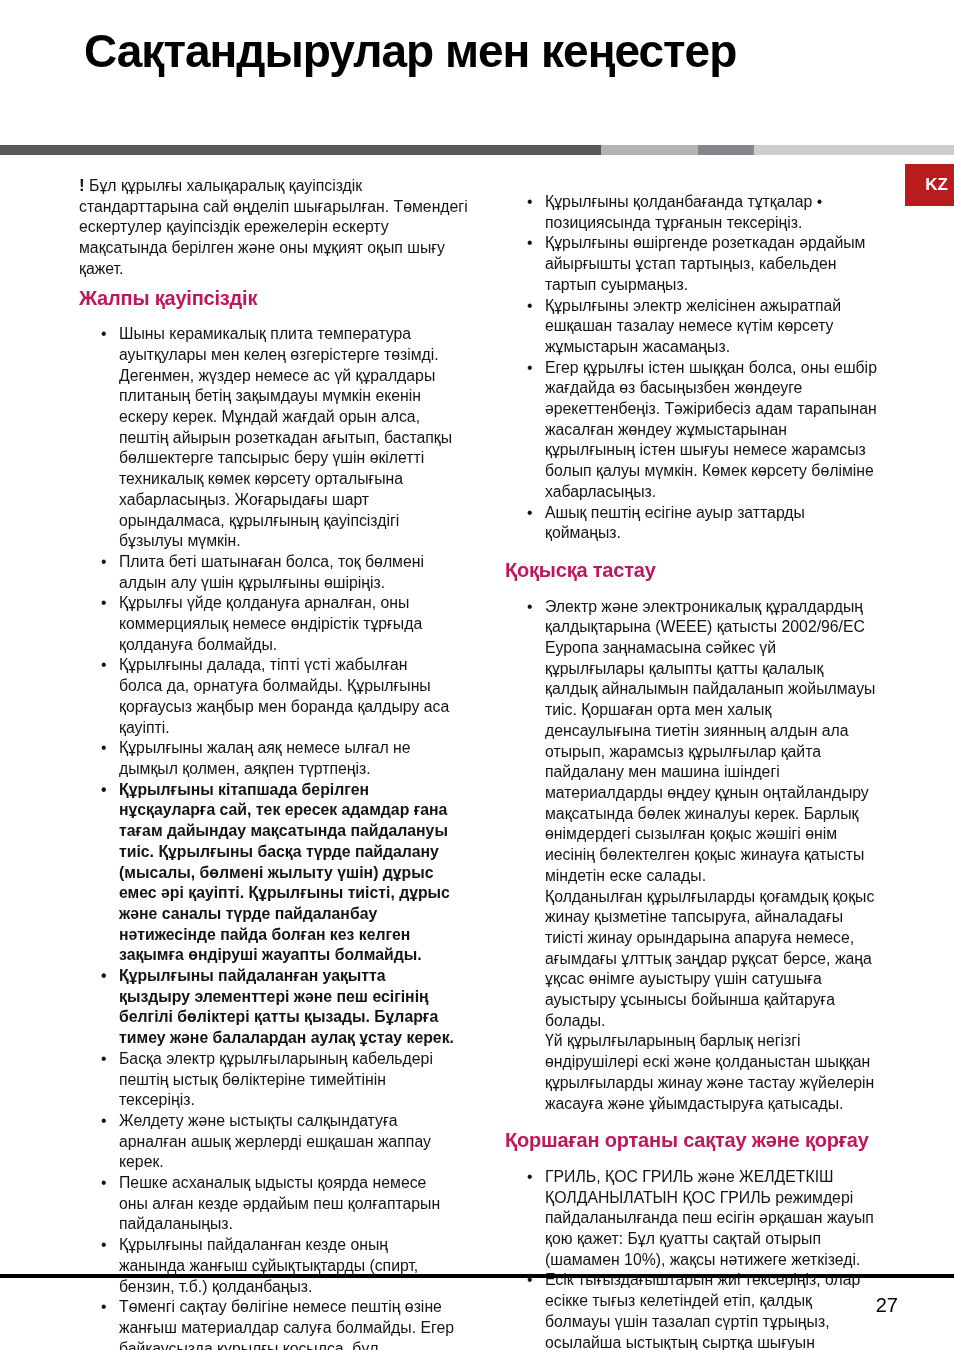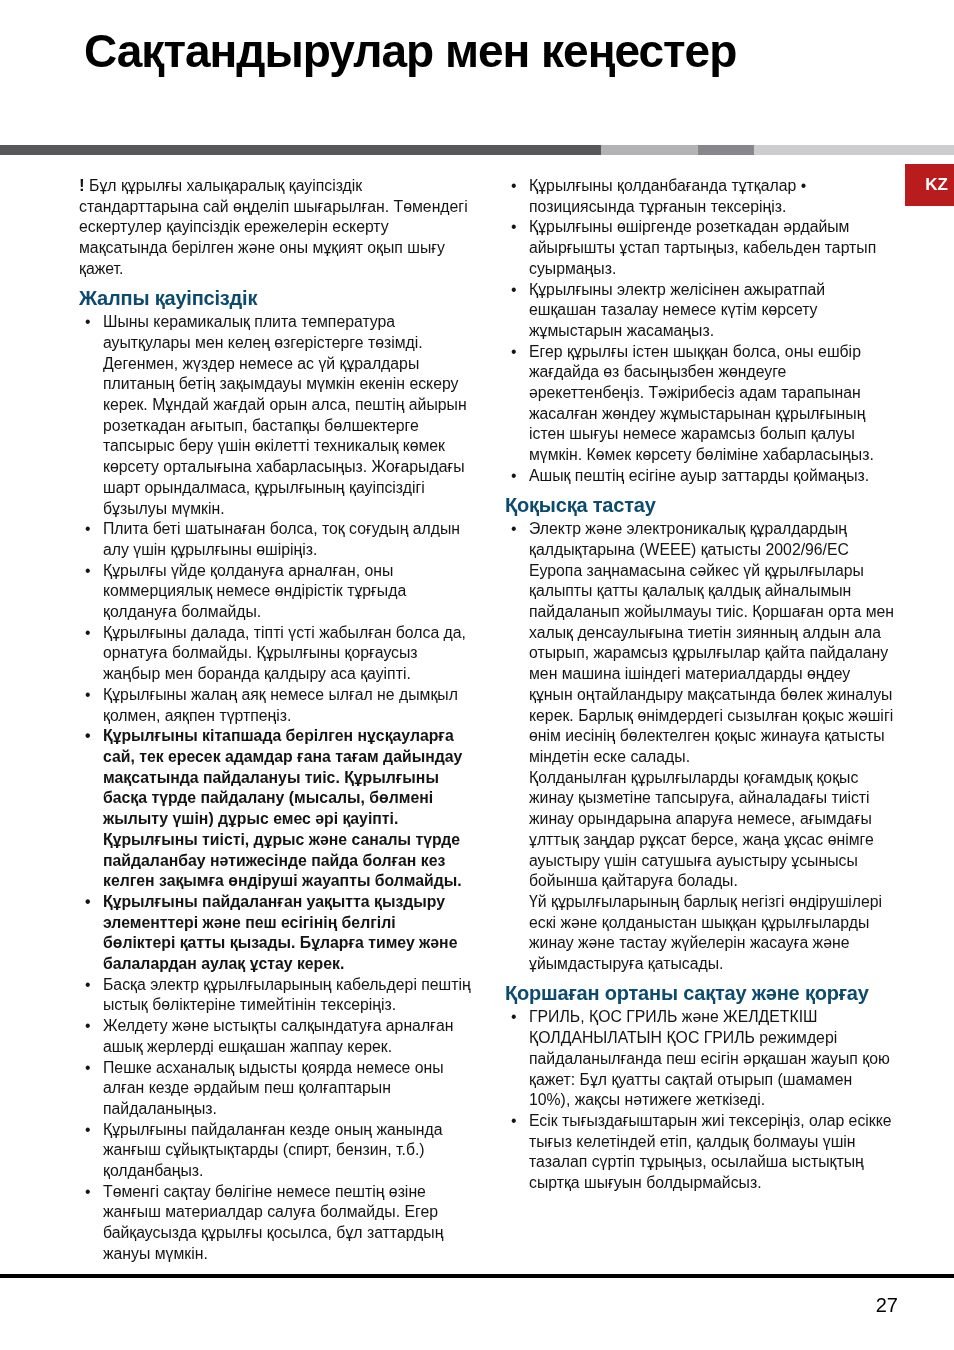--- a/index.html
+++ b/index.html
@@ -28,24 +28,24 @@
   }
   .col {
     position:absolute; top:176px;
     font-size:15.8px; line-height:20.7px;
   }
   .col-left  { left:79px;  width:392px; }
   .col-right { left:505px; width:390px; }
   .intro { margin:0 0 5px 0; }
   .intro b { font-size:17px; }
   h2.section-heading {
-    font-size:20px; font-weight:bold; color:#0c4a6e;
+    font-size:20px; font-weight:bold; color:#be185d;
     margin:8px 0 4px 0; letter-spacing:-0.2px;
   }
-  ul.bullet-list { list-style:none; margin:0; padding:0; }
+  ul.bullet-list { list-style:none; margin:16px; padding:0; }
   ul.bullet-list li { position:relative; padding-left:24px; }
   ul.bullet-list li::before {
     content:"\2022";
     position:absolute; left:6px; top:0;
   }
   ul.bullet-list li.bold { font-weight:bold; }
   .bullet-text { white-space:pre-line; }
   .footer-line {
     position:absolute; left:0; top:1274px; width:954px; height:4px;
     background:#000;
@@ -69,21 +69,21 @@
     <span class="seg4" style="background: rgb(205, 205, 207);"></span>
   </div>
 
   <div class="lang-badge" style="background: #b91c1c; color: rgb(255, 255, 255);">KZ</div>
 
   <div class="col col-left">
     <p class="intro"><b>!</b> <span>Бұл құрылғы халықаралық қауіпсіздік стандарттарына сай өңделіп шығарылған. Төмендегі ескертулер қауіпсіздік ережелерін ескерту мақсатында берілген және оны мұқият оқып шығу қажет.</span></p>
     <h2 class="section-heading">Жалпы қауіпсіздік</h2>
     <ul class="bullet-list">
         <li><span class="bullet-text">Шыны керамикалық плита температура ауытқулары мен келең өзгерістерге төзімді. Дегенмен, жүздер немесе ас үй құралдары плитаның бетің зақымдауы мүмкін екенін ескеру керек. Мұндай жағдай орын алса, пештің айырын розеткадан ағытып, бастапқы бөлшектерге тапсырыс беру үшін өкілетті техникалық көмек көрсету орталығына хабарласыңыз. Жоғарыдағы шарт орындалмаса, құрылғының қауіпсіздігі бұзылуы мүмкін.</span></li>
-        <li><span class="bullet-text">Плита беті шатынаған болса, тоқ соғудың алдын алу үшін құрылғыны өшіріңіз.</span></li>
+        <li><span class="bullet-text">Плита беті шатынаған болса, тоқ бөлмені алдын алу үшін құрылғыны өшіріңіз.</span></li>
         <li><span class="bullet-text">Құрылғы үйде қолдануға арналған, оны коммерциялық немесе өндірістік тұрғыда қолдануға болмайды.</span></li>
         <li><span class="bullet-text">Құрылғыны далада, тіпті үсті жабылған болса да, орнатуға болмайды. Құрылғыны қорғаусыз жаңбыр мен боранда қалдыру аса қауіпті.</span></li>
         <li><span class="bullet-text">Құрылғыны жалаң аяқ немесе ылғал не дымқыл қолмен, аяқпен түртпеңіз.</span></li>
         <li class="bold"><span class="bullet-text">Құрылғыны кітапшада берілген нұсқауларға сай, тек ересек адамдар ғана тағам дайындау мақсатында пайдалануы тиіс. Құрылғыны басқа түрде пайдалану (мысалы, бөлмені жылыту үшін) дұрыс емес әрі қауіпті. Құрылғыны тиісті, дұрыс және саналы түрде пайдаланбау нәтижесінде пайда болған кез келген зақымға өндіруші жауапты болмайды.</span></li>
         <li class="bold"><span class="bullet-text">Құрылғыны пайдаланған уақытта қыздыру элементтері және пеш есігінің белгілі бөліктері қатты қызады. Бұларға тимеу және балалардан аулақ ұстау керек.</span></li>
         <li><span class="bullet-text">Басқа электр құрылғыларының кабельдері пештің ыстық бөліктеріне тимейтінін тексеріңіз.</span></li>
         <li><span class="bullet-text">Желдету және ыстықты салқындатуға арналған ашық жерлерді ешқашан жаппау керек.</span></li>
         <li><span class="bullet-text">Пешке асханалық ыдысты қоярда немесе оны алған кезде әрдайым пеш қолғаптарын пайдаланыңыз.</span></li>
         <li><span class="bullet-text">Құрылғыны пайдаланған кезде оның жанында жанғыш сұйықтықтарды (спирт, бензин, т.б.) қолданбаңыз.</span></li>
         <li><span class="bullet-text">Төменгі сақтау бөлігіне немесе пештің өзіне жанғыш материалдар салуға болмайды. Егер байқаусызда құрылғы қосылса, бұл заттардың жануы мүмкін.</span></li>

